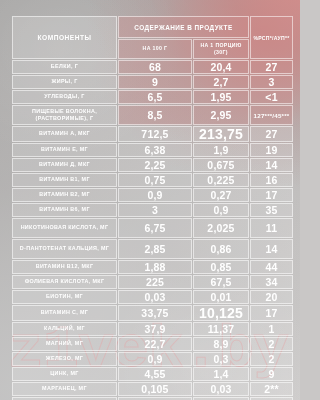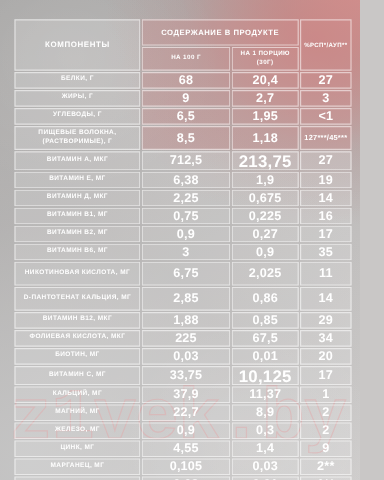--- a/index.html
+++ b/index.html
@@ -101,21 +101,21 @@
         </tr>
         <tr class="r">
           <td class="name">УГЛЕВОДЫ, Г</td>
           <td class="val pink">6,5</td>
           <td class="val pink">1,95</td>
           <td class="val pink">&lt;1</td>
         </tr>
         <tr class="r2">
           <td class="name">ПИЩЕВЫЕ ВОЛОКНА, (РАСТВОРИМЫЕ), Г</td>
           <td class="val pink">8,5</td>
-          <td class="val pink">1,18</td>
+          <td class="val pink">2,95</td>
           <td class="val xtiny pink">127***/45***</td>
         </tr>
         <tr class="r">
           <td class="name">ВИТАМИН А, МКГ</td>
           <td class="val">712,5</td>
           <td class="val small">213,75</td>
           <td class="val">27</td>
         </tr>
         <tr class="r">
           <td class="name">ВИТАМИН Е, МГ</td>
@@ -156,21 +156,21 @@
         <tr class="r2">
           <td class="name">D-ПАНТОТЕНАТ КАЛЬЦИЯ, МГ</td>
           <td class="val">2,85</td>
           <td class="val">0,86</td>
           <td class="val">14</td>
         </tr>
         <tr class="r">
           <td class="name">ВИТАМИН В12, МКГ</td>
           <td class="val">1,88</td>
           <td class="val">0,85</td>
-          <td class="val">29</td>
+          <td class="val">44</td>
         </tr>
         <tr class="r">
           <td class="name">ФОЛИЕВАЯ КИСЛОТА, МКГ</td>
           <td class="val">225</td>
           <td class="val">67,5</td>
           <td class="val">34</td>
         </tr>
         <tr class="r">
           <td class="name">БИОТИН, МГ</td>
           <td class="val">0,03</td>

